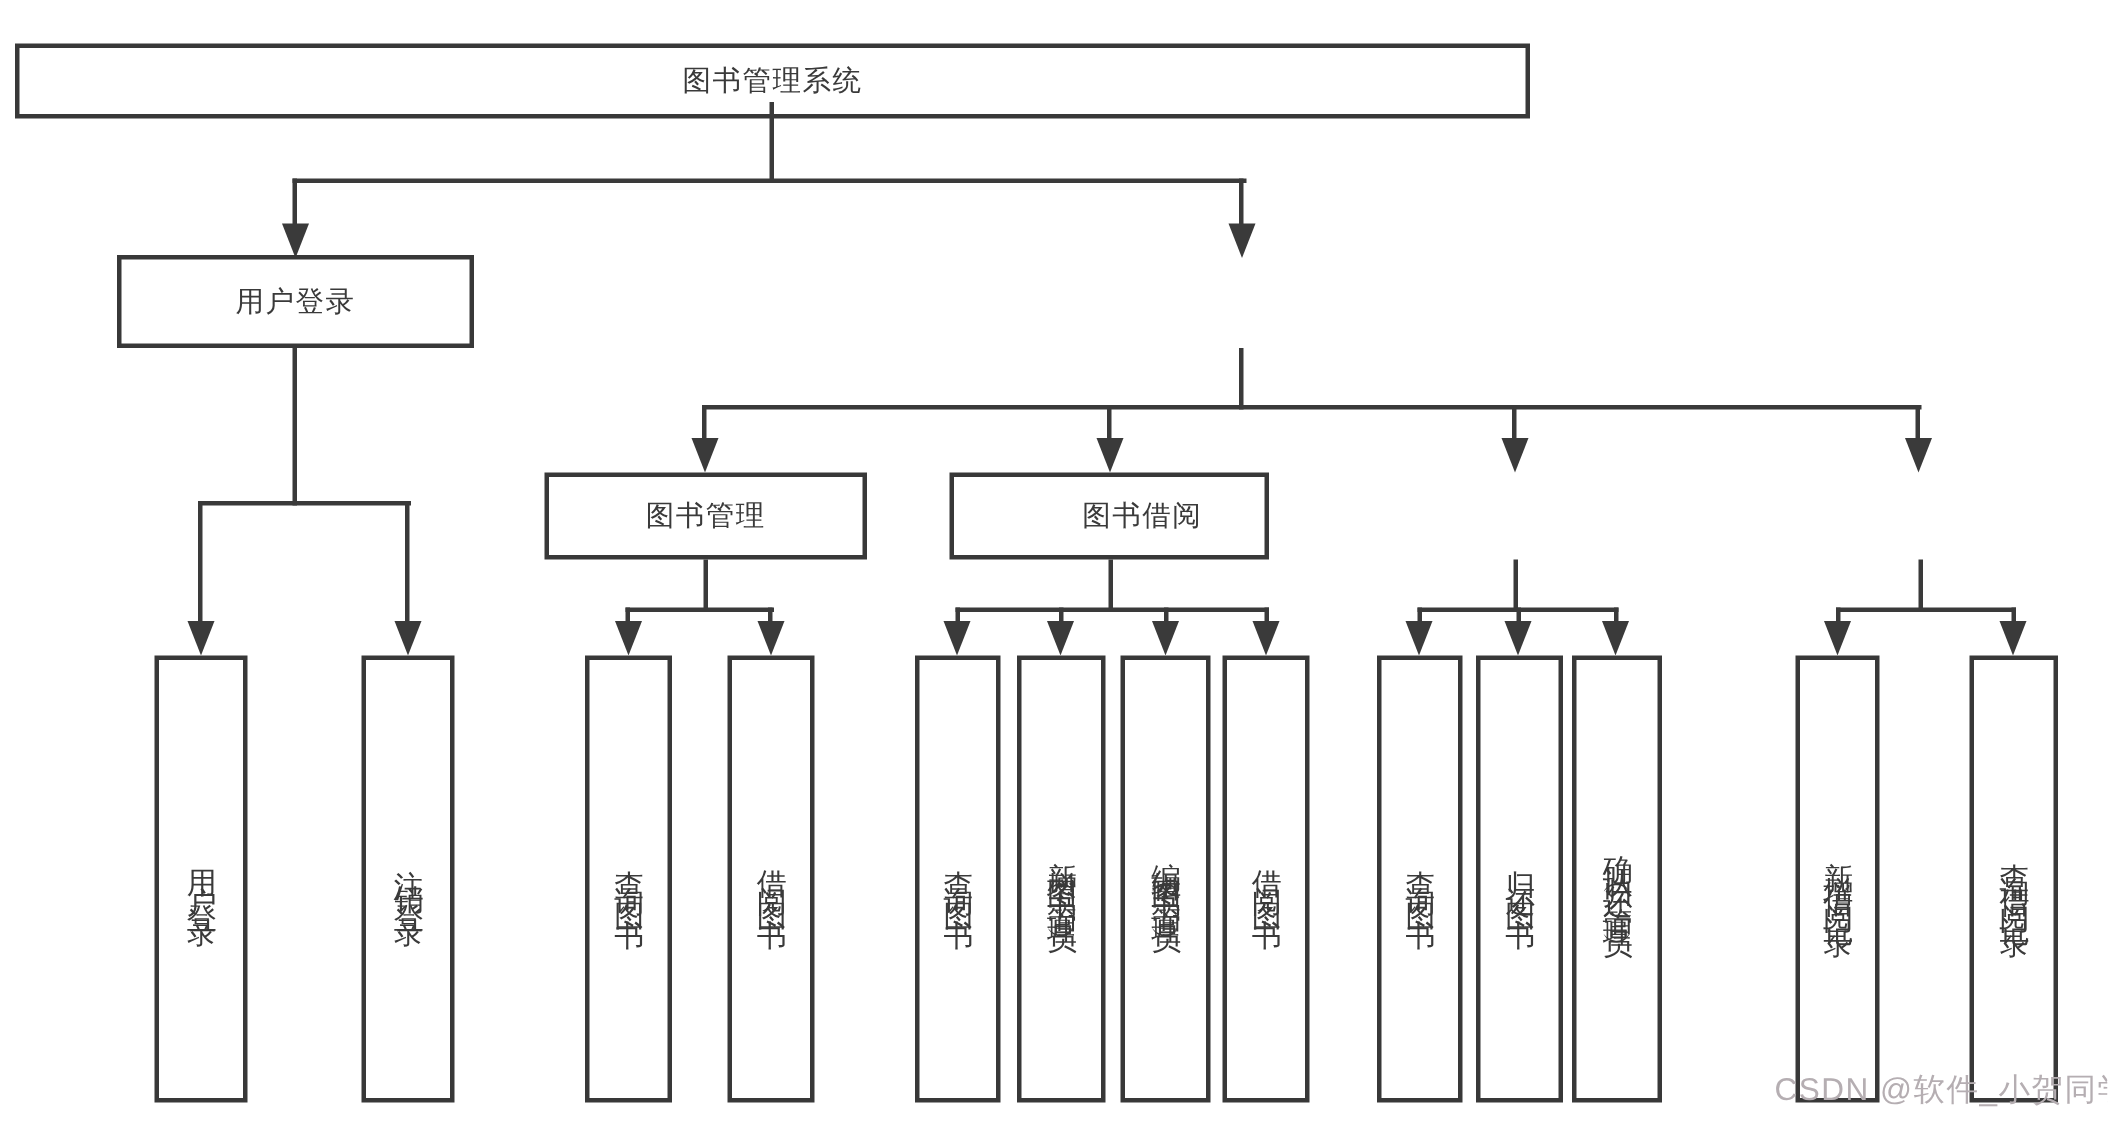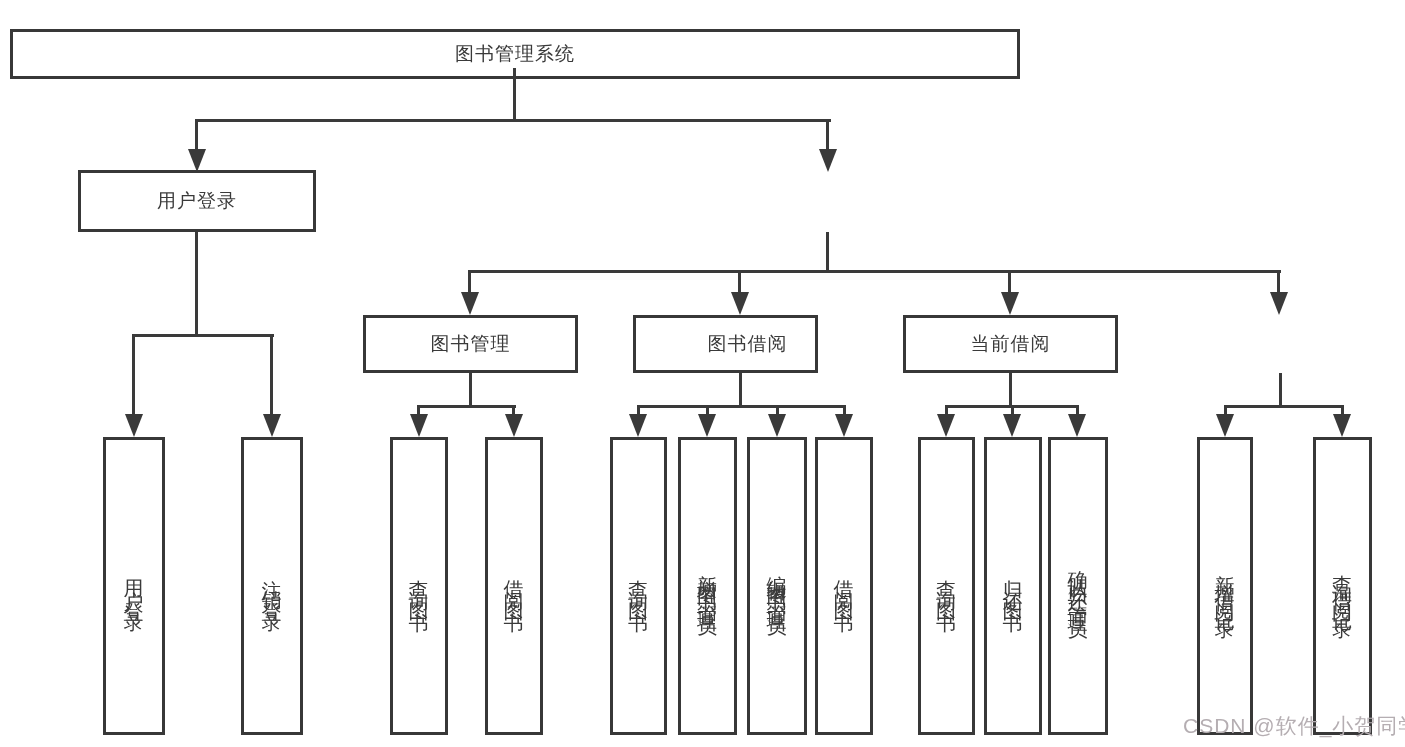--- a/index.html
+++ b/index.html
@@ -98,25 +98,22 @@
     <div class="vl" style="left:1277px;top:270px;height:25px"></div>
     <div class="ar" style="left:461px;top:292px"></div>
     <div class="ar" style="left:731px;top:292px"></div>
     <div class="ar" style="left:1001px;top:292px"></div>
     <div class="ar" style="left:1270px;top:292px"></div>
   </div>
 
   <div class="box" style="left:363px;top:315px;width:215px;height:58px;">
     <span>图书管理</span>
   </div>
-  <div class="box" style="left:633px;top:315px;width:185px;height:58px;padding-left:44px;">
+  <div class="box" style="left:633px;top:315px;width:213px;height:58px;padding-left:44px;">
     <span>图书借阅</span>
-  </div>
-  <div class="box" style="left:903px;top:315px;width:215px;height:58px;">
-    <span>当前借阅</span>
   </div>
 
   <div>
     <div class="vl" style="left:469px;top:373px;height:35px"></div>
     <div class="hl" style="left:417px;top:405px;width:99px"></div>
     <div class="vl" style="left:417px;top:405px;height:11px"></div>
     <div class="vl" style="left:512px;top:405px;height:11px"></div>
     <div class="ar" style="left:410px;top:414px"></div>
     <div class="ar" style="left:505px;top:414px"></div>
   </div>

